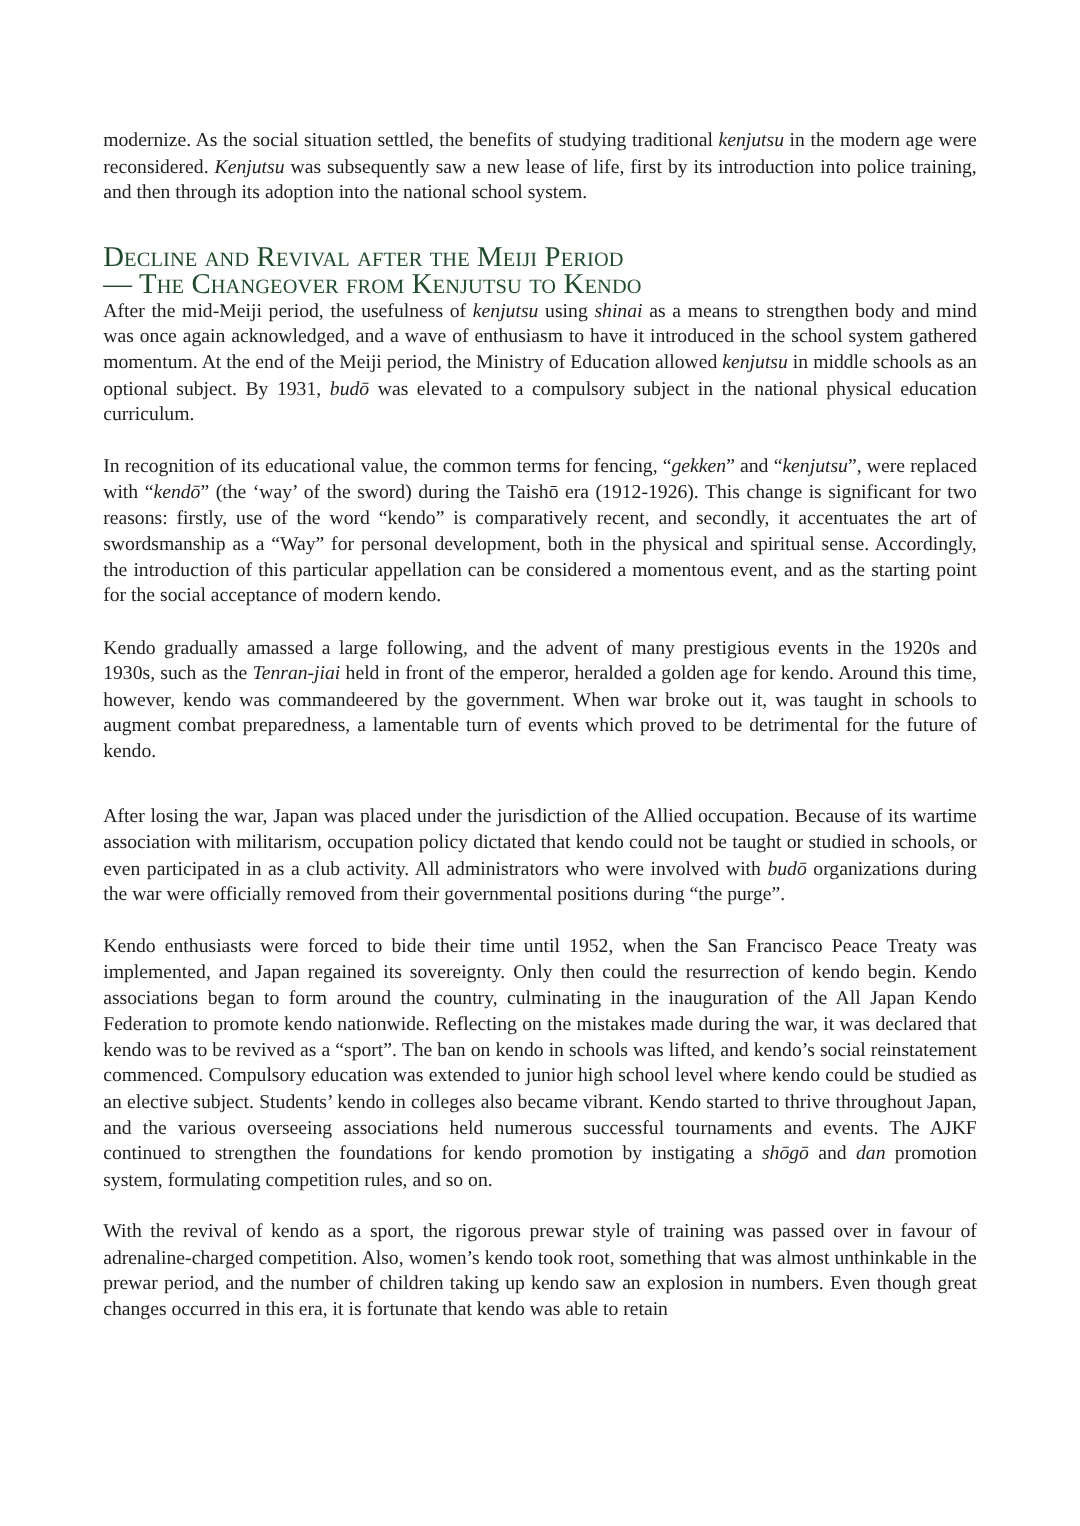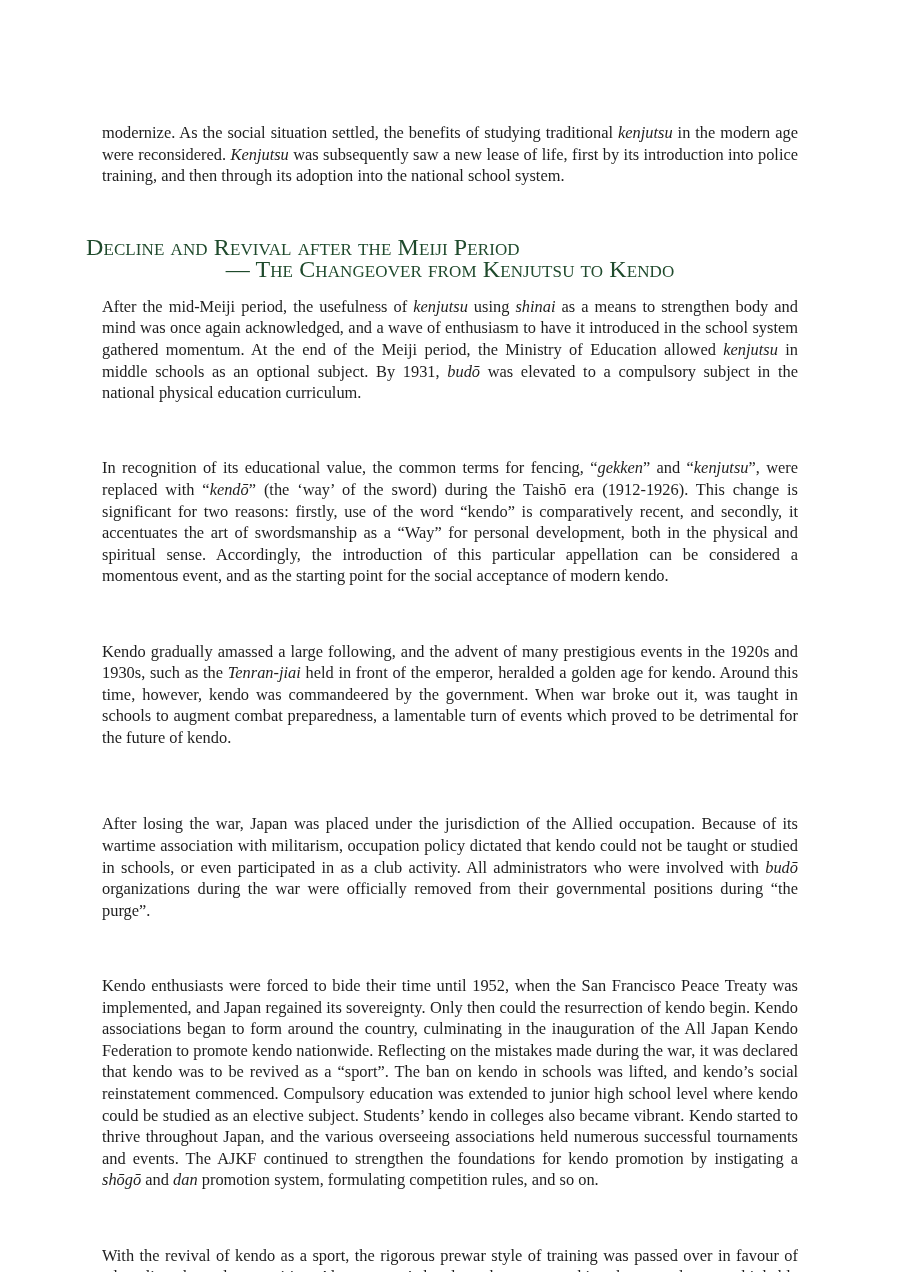--- a/index.html
+++ b/index.html
@@ -2,29 +2,29 @@
 <html><head>
 <meta charset="utf-8">
 <style>
   html, body { margin: 0; padding: 0; background: #ffffff; }
   body { width: 900px; height: 1272px; position: relative; overflow: hidden; }
   .page {
     position: absolute; left: 86px; top: 106px; width: 728px;
     font-family: "Liberation Serif", "DejaVu Serif", serif;
     font-size: 16.4px; line-height: 21.6px; color: #1e1e1e;
   }
-  p { margin: 16px; text-align: justify; }
+  p { margin: 0; text-align: justify; }
   .gap { height: 21.6px; }
   .sec-gap { height: 33px; }
   h2 {
     margin: 0; font-weight: normal; color: #1f4a2c;
     font-variant: small-caps; font-size: 24px; line-height: 22px;
     letter-spacing: 0.1px;
   }
-  h2 .sub { display: block; text-align: center; }
+  h2 .sub { display: block; text-align: left; }
   em { font-style: italic; }
 </style>
 </head>
 <body>
 
 <div class="page">
   <p>modernize. As the social situation settled, the benefits of studying traditional <em>kenjutsu</em> in the modern age were reconsidered. <em>Kenjutsu</em> was subsequently saw a new lease of life, first by its introduction into police training, and then through its adoption into the national school system.</p>
 
   <div class="sec-gap"></div>
   <h2>

